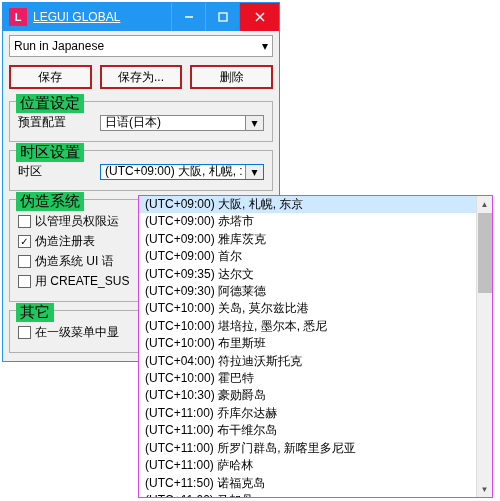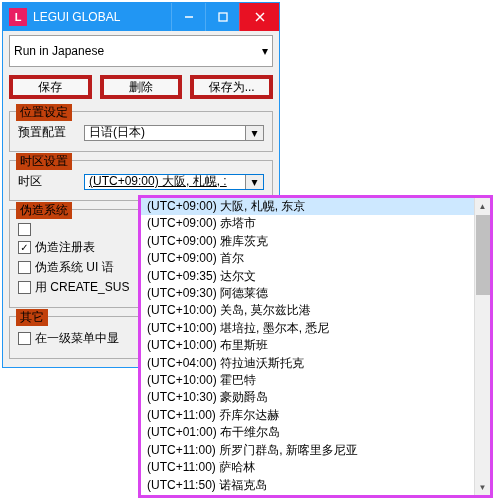--- a/index.html
+++ b/index.html
@@ -29,75 +29,75 @@
     font-size: 12px;
   }
   .app-icon {
     width: 18px; height: 18px;
     background: #e91e63;
     margin: 0 6px;
     display: flex; align-items: center; justify-content: center;
     font-weight: bold; font-size: 11px;
     color: #fff;
   }
-  .titlebar-title { flex: 1; }
+  .titlebar-title { flex: 1; text-decoration: underline; }
   .win-btns { display: flex; height: 100%; }
   .win-btn {
     width: 34px;
     display: flex; align-items: center; justify-content: center;
     color: #fff;
     border-left: 1px solid rgba(255,255,255,0.2);
   }
   .win-btn.close { background: #e81123; width: 40px; }
   .win-btn svg { display: block; }
 
   .toolbar-row {
     padding: 4px 6px;
   }
   .run-select {
     width: 100%;
-    height: 32px;
+    height: 22px;
     border: 1px solid #a0a0a0;
     background: #fff;
     padding: 0 4px;
     font-size: 12px;
     display: flex; align-items: center; justify-content: space-between;
   }
   .btn-row {
     display: flex;
     gap: 8px;
     padding: 4px 6px 8px;
   }
   .btn {
     flex: 1;
     height: 24px;
-    border: 4px solid #b91c1c;
+    border: 2px solid #b91c1c;
     background: #f7f7f7;
     display: flex; align-items: center; justify-content: center;
     font-size: 12px;
   }
 
   .group {
     margin: 4px 6px 8px;
     border: 1px solid #b0b0b0;
     position: relative;
     padding: 10px 8px 8px;
     background: #f0f0f0;
   }
   .group-title {
     position: absolute;
     top: -8px; left: 6px;
-    background: #c2410c;
+    background: #22c55e;
     padding: 0 4px;
-    font-size: 12px;
+    font-size: 15px;
   }
   .form-row {
     display: flex;
     align-items: center;
-    gap: 6px;
+    gap: 22px;
     margin: 2px 0;
   }
   .label { width: 60px; }
   .combo {
     flex: 1;
     height: 16px;
     border: 1px solid #888;
     background: #fff;
     display: flex; align-items: center;
     padding: 0 4px;
@@ -105,21 +105,21 @@
     position: relative;
     overflow: hidden;
   }
   .combo-arrow {
     position: absolute; right: 0; top: 0; bottom: 0;
     width: 18px;
     border-left: 1px solid #888;
     display: flex; align-items: center; justify-content: center;
     background: #eee;
   }
-  .combo.open { border-color: #0078d7; text-decoration: underline; }
+  .combo.open { border-color: #0078d7; }
 
   .check-row {
     display: flex; align-items: center;
     gap: 4px;
     margin: 3px 0;
     font-size: 12px;
   }
   .chk {
     width: 13px; height: 13px;
     border: 1px solid #666;
@@ -128,21 +128,21 @@
     font-size: 10px;
     line-height: 1;
   }
 
   .dropdown-list {
     position: absolute;
     top: 195px;
     left: 138px;
     width: 355px;
     background: #fff;
-    border: 3px solid #d946ef;
+    border: 1px solid #d946ef;
     z-index: 100;
     max-height: 303px;
     overflow: hidden;
   }
   .dd-item {
     padding: 1px 6px;
     font-size: 12px;
     line-height: 15.4px;
     white-space: nowrap;
   }
@@ -209,22 +209,22 @@
   </div>
 
   <div class="toolbar-row">
     <div class="run-select">
       <span>Run in Japanese</span>
       <span>▾</span>
     </div>
   </div>
   <div class="btn-row">
     <div class="btn">保存</div>
+    <div class="btn">保存为...</div>
     <div class="btn">删除</div>
-    <div class="btn">保存为...</div>
   </div>
 
   <div class="group">
     <div class="group-title">位置设定</div>
     <div class="form-row">
       <div class="label">预置配置</div>
       <div class="combo">
         <span>日语(日本)</span>
         <div class="combo-arrow">▾</div>
       </div>
@@ -239,20 +239,21 @@
         <span>(UTC+09:00) 大阪, 札幌, :</span>
         <div class="combo-arrow">▾</div>
       </div>
     </div>
   </div>
 
   <div class="group">
     <div class="group-title">伪造系统</div>
     <div class="check-row">
       <div class="chk"></div>
+      <span>以管理员权限运</span>
     </div>
     <div class="check-row">
       <div class="chk">✓</div>
       <span>伪造注册表</span>
     </div>
     <div class="check-row">
       <div class="chk"></div>
       <span>伪造系统 UI 语</span>
     </div>
     <div class="check-row">
@@ -278,21 +279,21 @@
       <div class="dd-item">(UTC+09:00) 首尔</div>
       <div class="dd-item">(UTC+09:35) 达尔文</div>
       <div class="dd-item">(UTC+09:30) 阿德莱德</div>
       <div class="dd-item">(UTC+10:00) 关岛, 莫尔兹比港</div>
       <div class="dd-item">(UTC+10:00) 堪培拉, 墨尔本, 悉尼</div>
       <div class="dd-item">(UTC+10:00) 布里斯班</div>
       <div class="dd-item">(UTC+04:00) 符拉迪沃斯托克</div>
       <div class="dd-item">(UTC+10:00) 霍巴特</div>
       <div class="dd-item">(UTC+10:30) 豪勋爵岛</div>
       <div class="dd-item">(UTC+11:00) 乔库尔达赫</div>
-      <div class="dd-item">(UTC+01:00) 布干维尔岛</div>
+      <div class="dd-item">(UTC+11:00) 布干维尔岛</div>
       <div class="dd-item">(UTC+11:00) 所罗门群岛, 新喀里多尼亚</div>
       <div class="dd-item">(UTC+11:00) 萨哈林</div>
       <div class="dd-item">(UTC+11:50) 诺福克岛</div>
       <div class="dd-item">(UTC+11:00) 马加丹</div>
     </div>
   <div class="dd-scrollbar">
     <div class="sb-btn">▲</div>
     <div class="sb-thumb"></div>
     <div style="flex:1"></div>
     <div class="sb-btn">▼</div>

